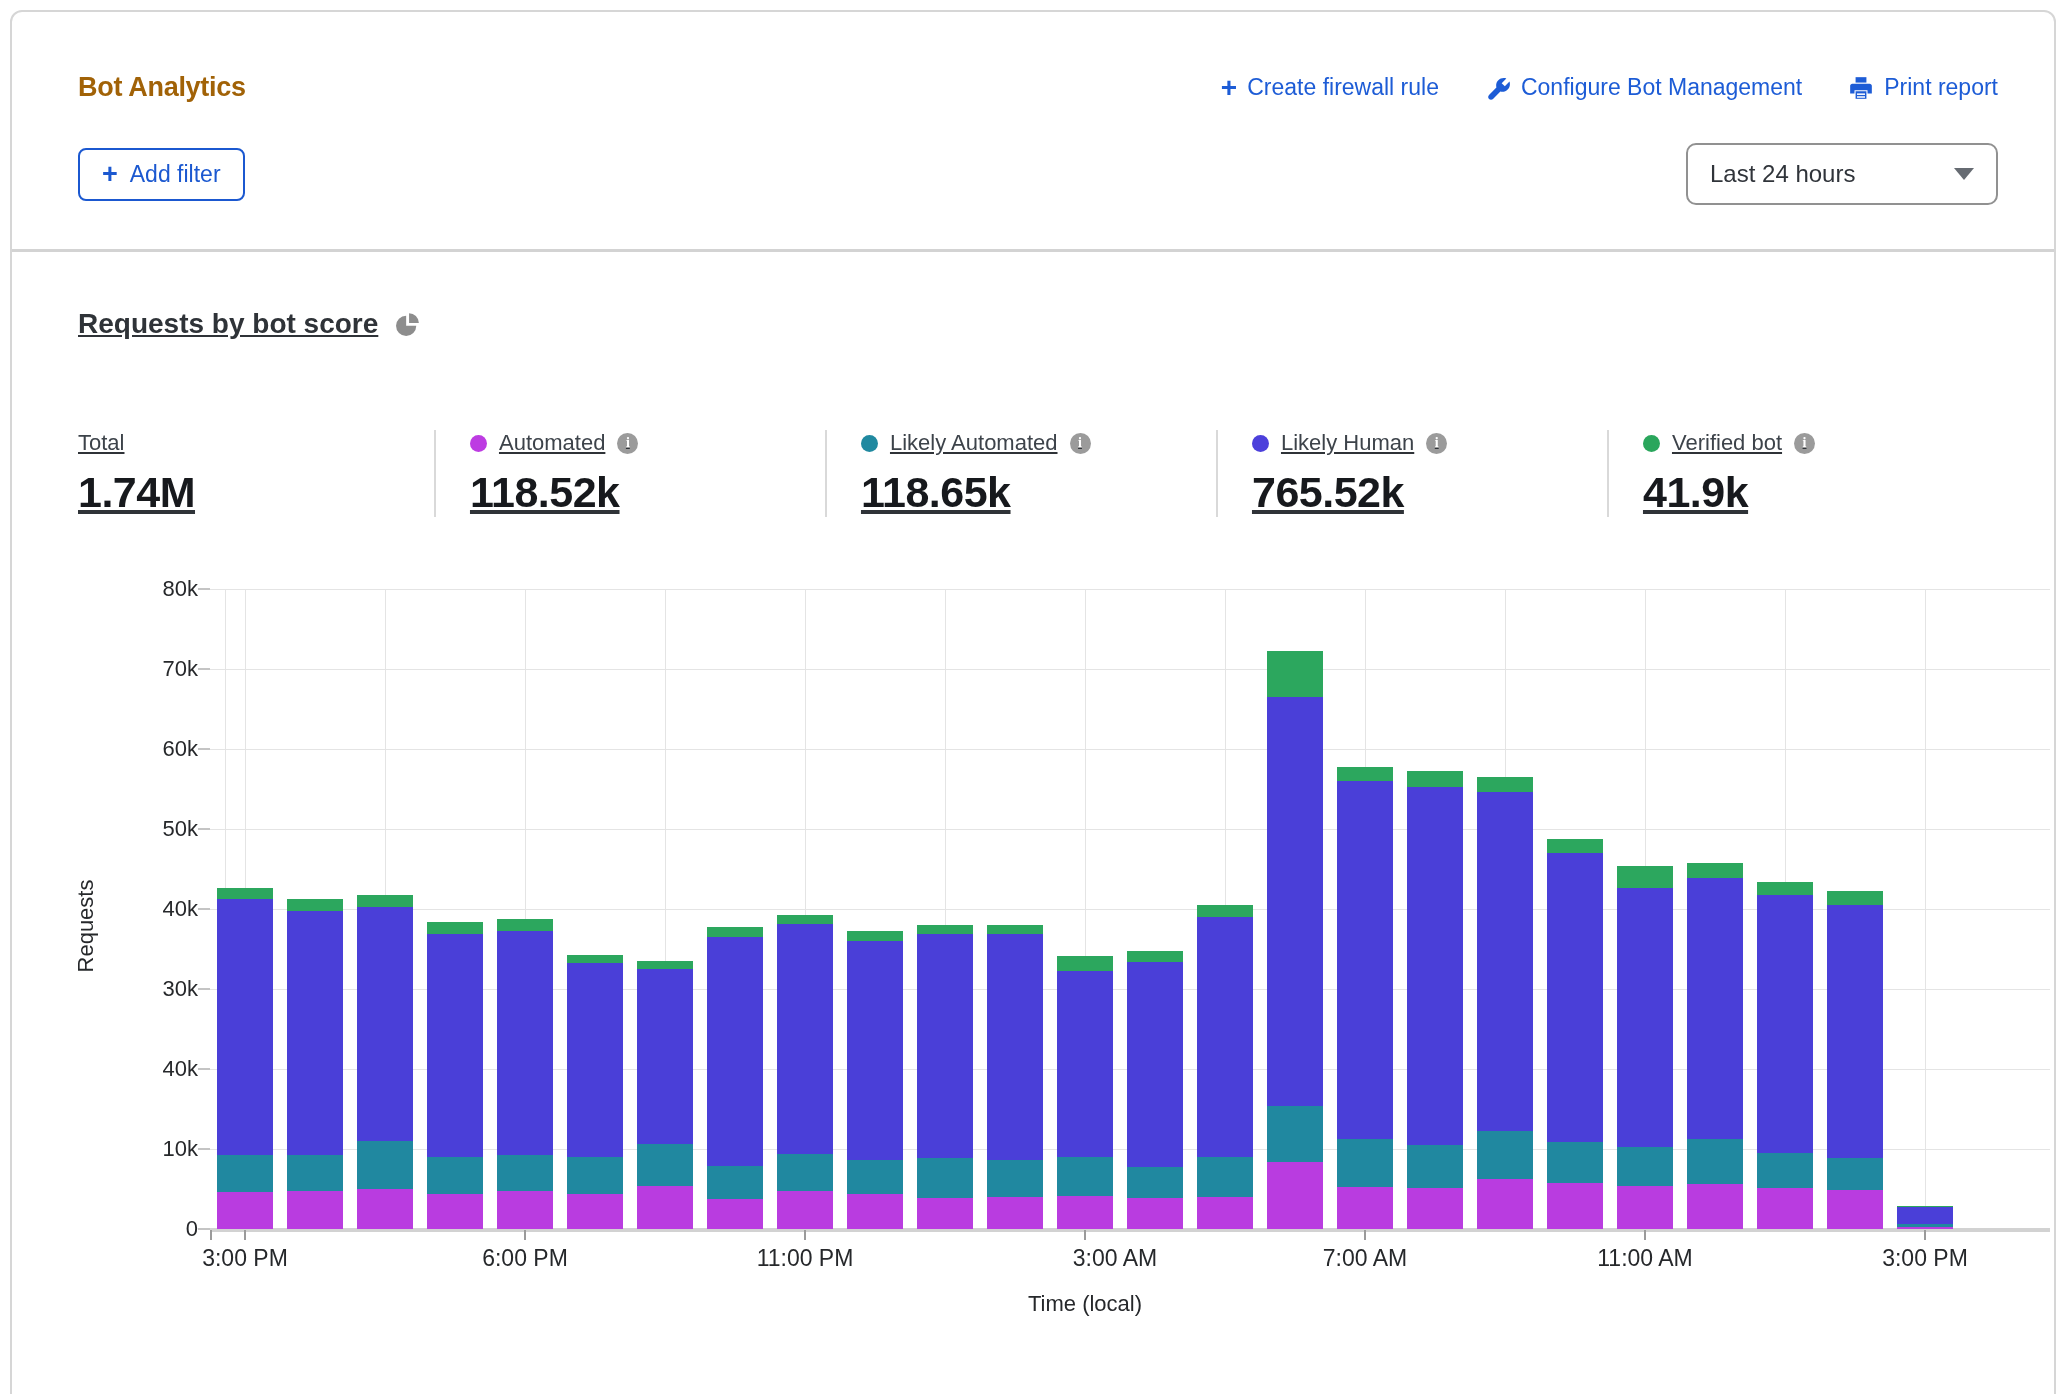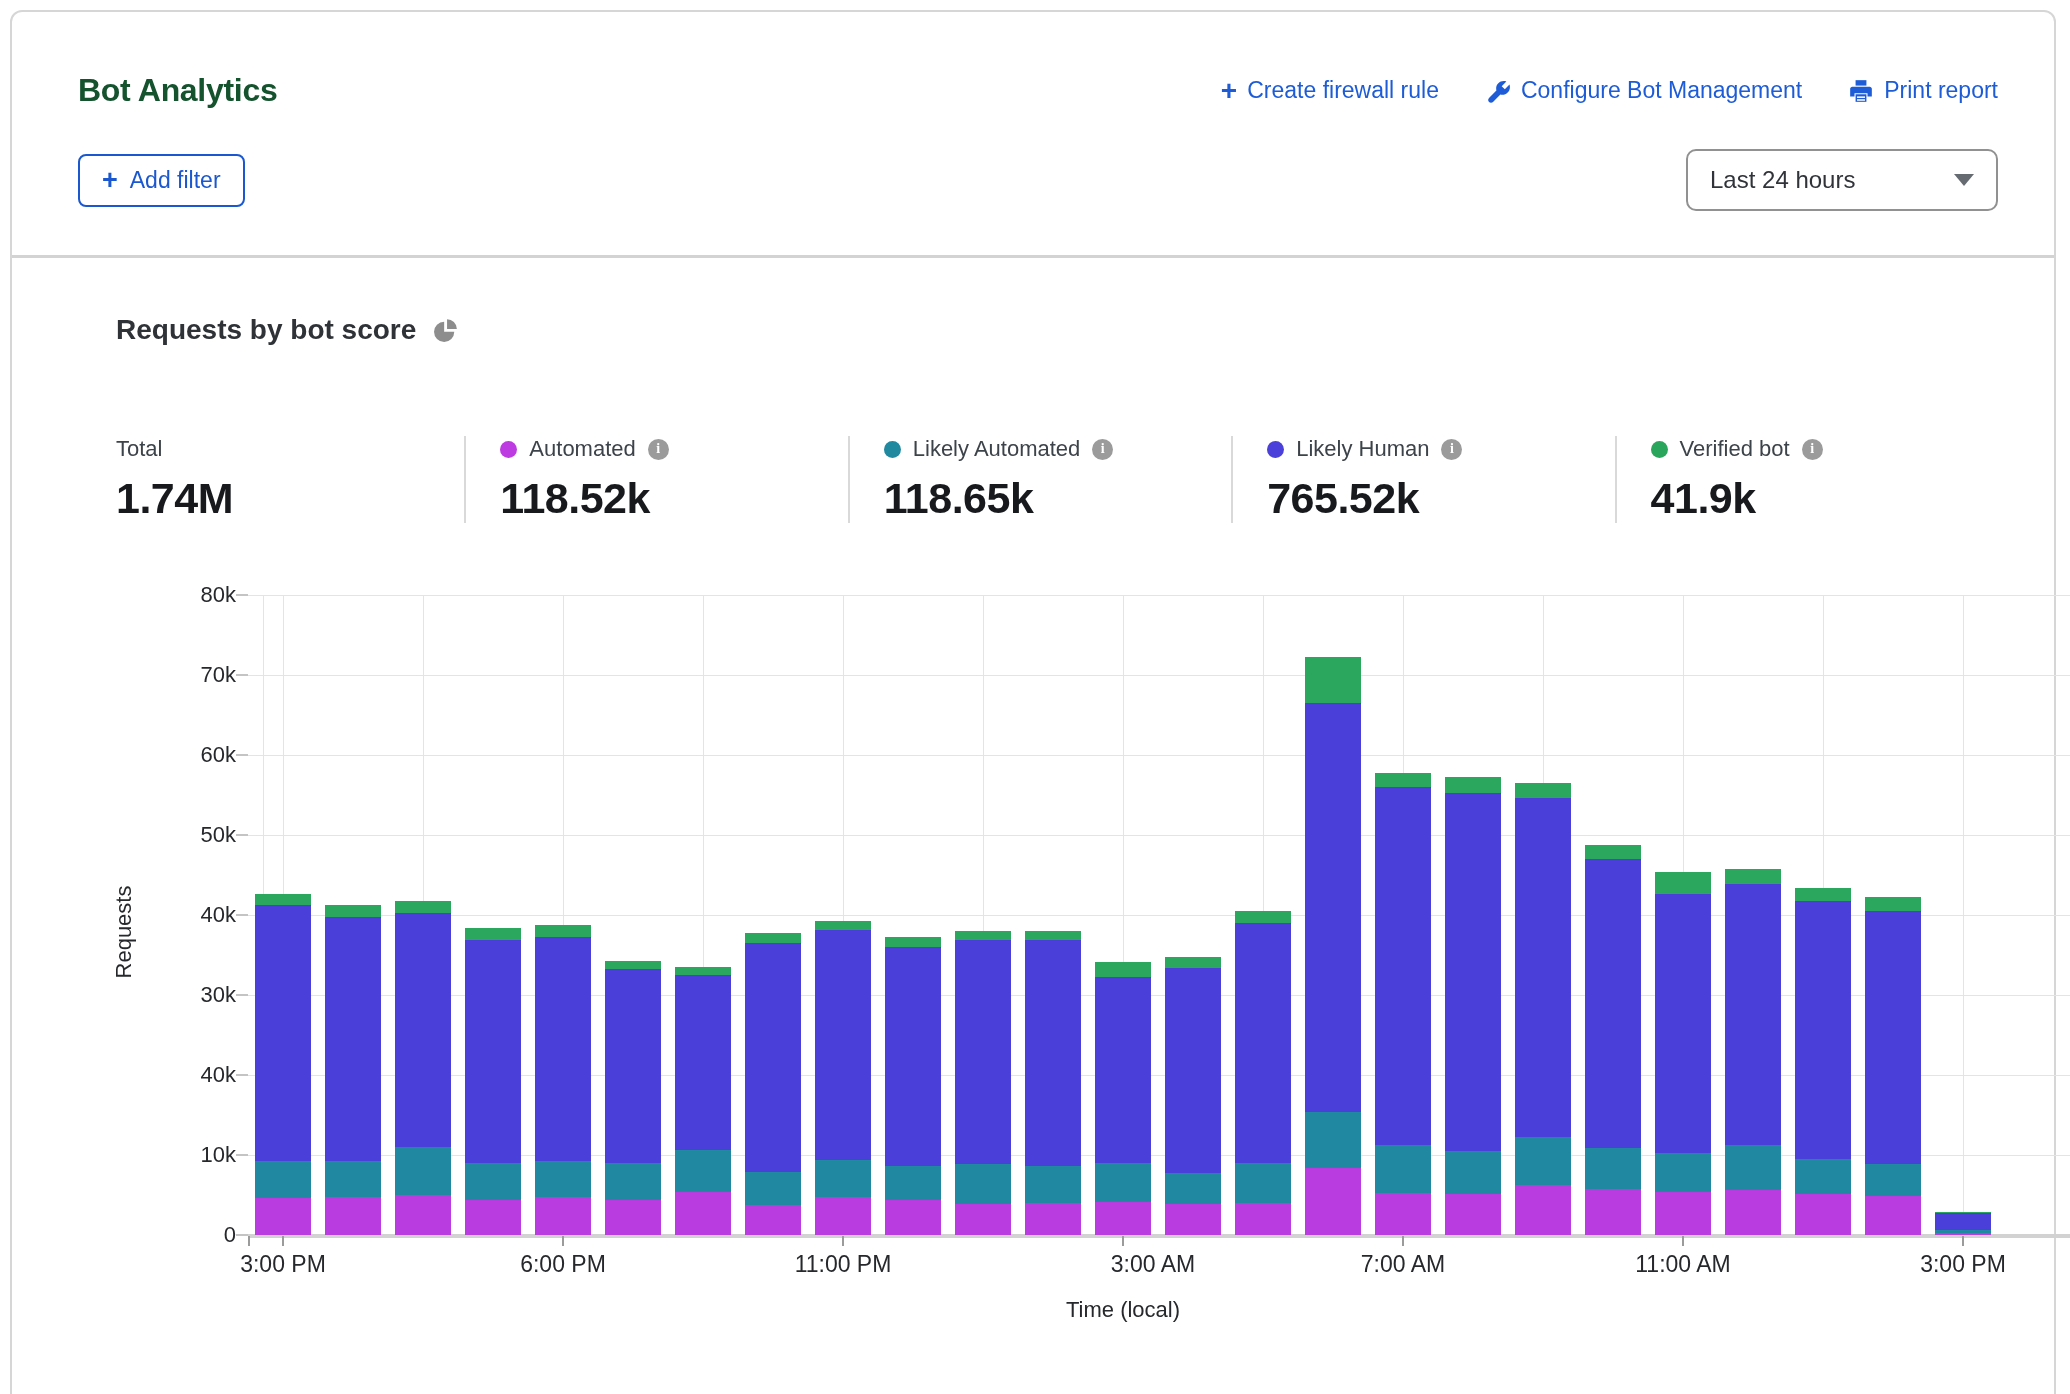--- a/index.html
+++ b/index.html
@@ -3,38 +3,38 @@
 <meta charset="utf-8">
 <style>
   html,body{margin:0;padding:0;background:#ffffff;}
   body{width:2070px;height:1394px;position:relative;overflow:hidden;
        font-family:"Liberation Sans", sans-serif;color:#2f3338;}
   .card{position:absolute;left:10px;top:10px;width:2046px;height:1420px;
         background:#fff;border:2px solid #d6d6d6;border-radius:12px;box-sizing:border-box;}
   
   .hdr{padding:60px 56px 0 66px;}
   .row1{display:flex;align-items:center;justify-content:space-between;}
-  .title{font-size:32px;font-weight:700;color:#14532d;margin:0;letter-spacing:-0.3px;}
+  .title{font-size:27px;font-weight:700;color:#a16207;margin:0;letter-spacing:-0.3px;}
   .actions{display:flex;align-items:center;gap:46px;}
   .action{display:flex;align-items:center;gap:10px;color:#1d5cd6;font-size:23px;cursor:pointer;text-decoration:none;}
   .action .plus{font-size:28px;font-weight:700;line-height:1;}
   .action svg{display:block;}
   .row2{display:flex;align-items:center;justify-content:space-between;margin-top:40px;}
   .add-filter{display:flex;align-items:center;gap:12px;background:#fff;border:2.5px solid #1b58d0;
               border-radius:8px;color:#1b58d0;font-size:23px;padding:11px 22px;cursor:pointer;
               font-family:inherit;}
   .add-filter .plus{font-size:27px;font-weight:700;line-height:0.9;}
   .select{display:flex;align-items:center;justify-content:space-between;width:312px;height:62px;
           border:2px solid #919191;border-radius:10px;padding:0 22px;box-sizing:border-box;
           font-size:24px;color:#30343a;cursor:pointer;background:#fff;}
   .caret{width:0;height:0;border-left:10px solid transparent;border-right:10px solid transparent;
          border-top:12px solid #666b72;}
   .divider{border-top:3px solid #d3d3d3;margin-top:44px;}
   
-  .body-sec{padding:0 56px 0 104px;}
+  .body-sec{padding:0 56px 0 66px;text-decoration:underline;}
   .sec-title-row{display:flex;align-items:center;gap:16px;margin-top:56px;}
   .sec-title{font-size:28px;font-weight:700;margin:0;color:#2f3338;}
   .pie svg{display:block;}
   
   .stats{display:flex;margin-top:44px;}
   .stat{box-sizing:border-box;margin-top:46px;}
   .stat.w1{width:367px;}
   .stat.bordered{border-left:2px solid #d9d9d9;padding-left:34px;width:402px;}
   .stat-label-row{display:flex;align-items:center;gap:12px;height:26px;}
   .dot{width:17px;height:17px;border-radius:50%;flex:none;}

